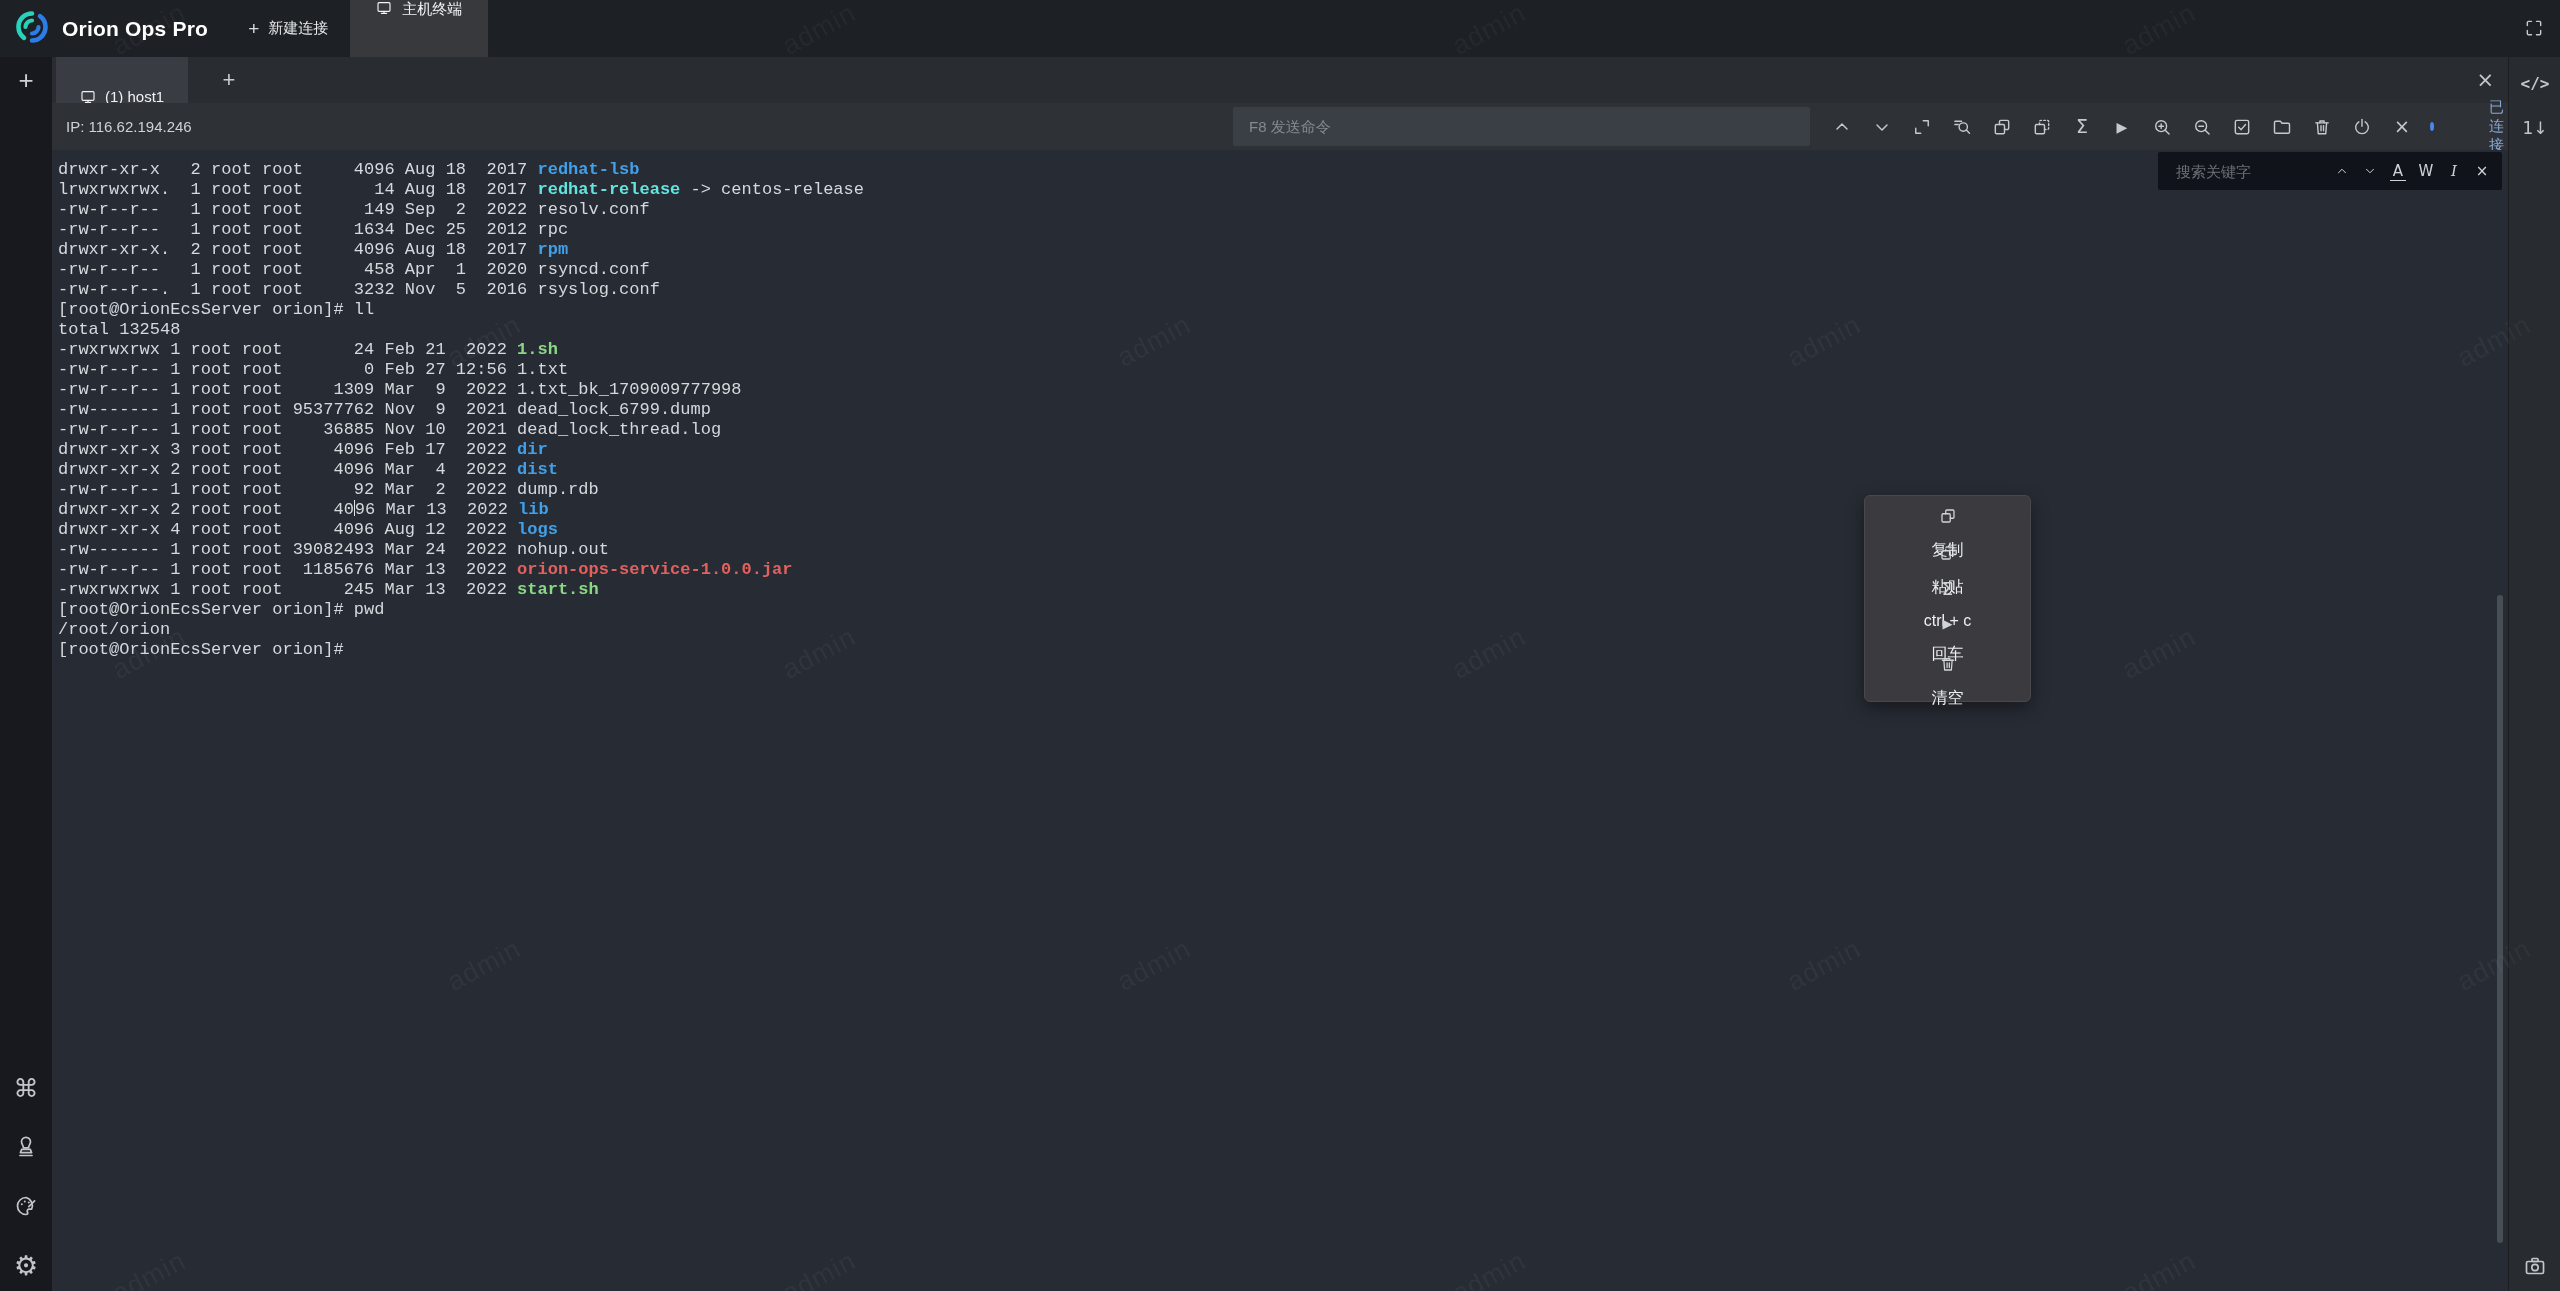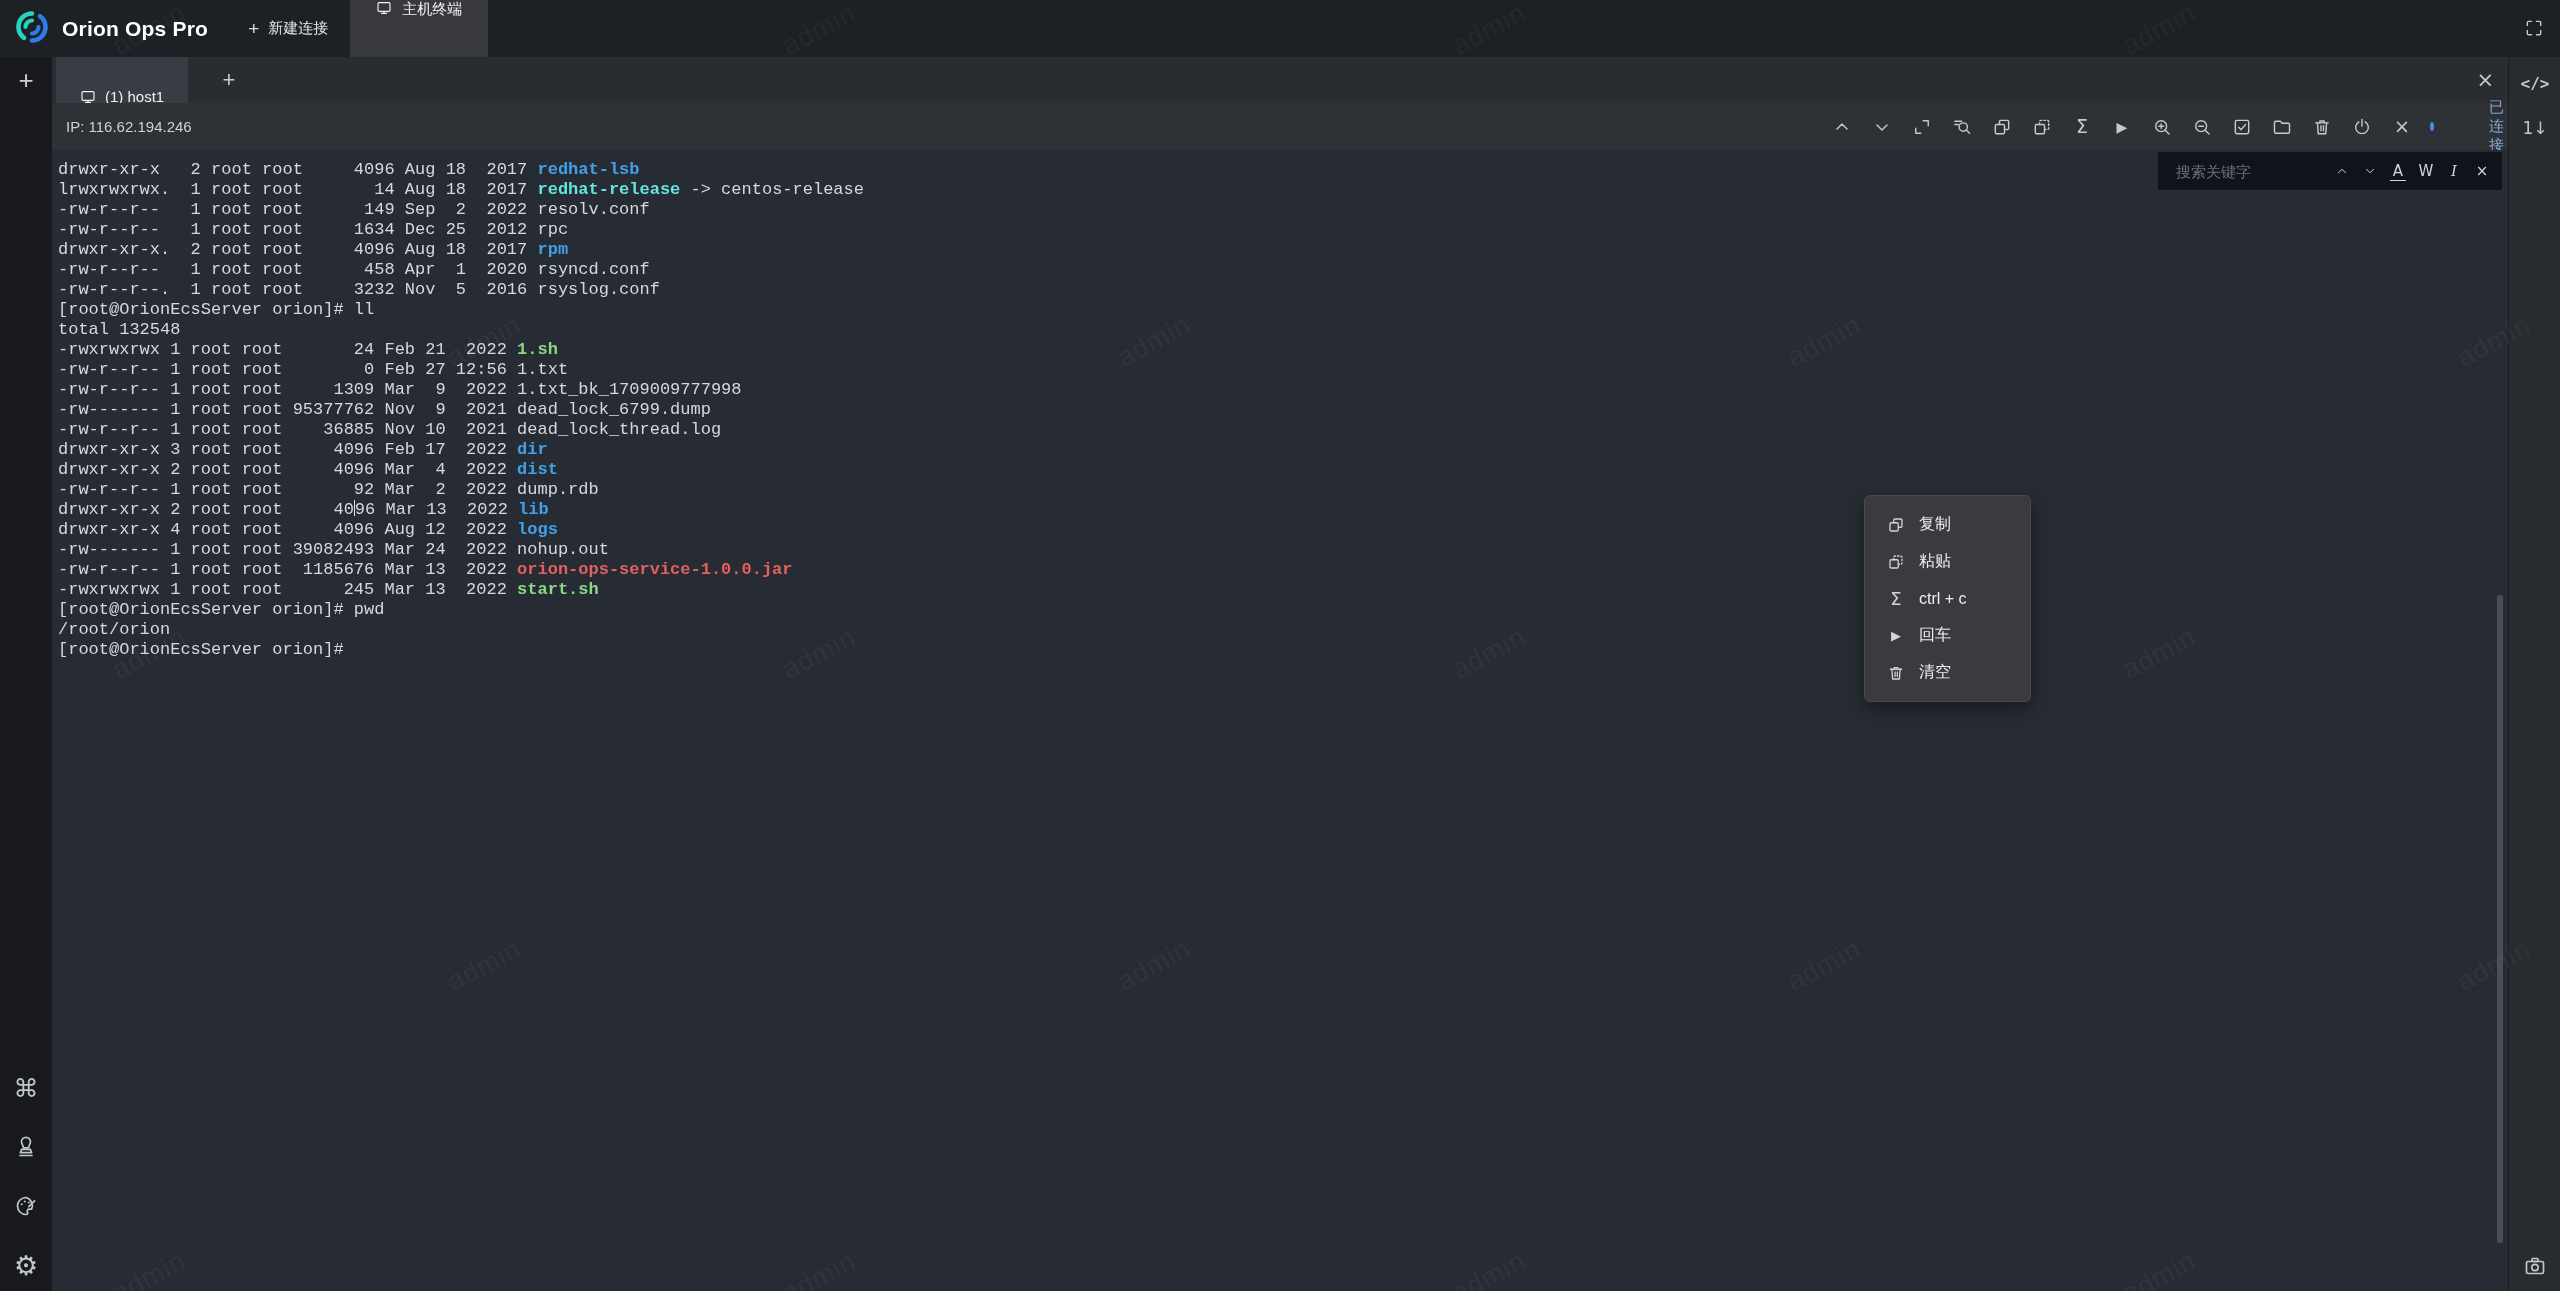--- a/index.html
+++ b/index.html
@@ -71,21 +71,21 @@
   .search-overlay{position:absolute;left:2158px;top:152px;width:344px;height:38px;background:#10141a;border-radius:2px;display:flex;align-items:center;z-index:4;}
   .search-input{width:150px;background:transparent;border:none;outline:none;margin-left:16px;font-size:15px;color:#9aa0a6;font-family:"Liberation Sans",sans-serif;}
   .search-input::placeholder{color:#6b7077;}
   .search-btns{margin-left:auto;display:flex;align-items:center;gap:12px;padding-right:12px;}
   .search-btns .sbt{width:16px;height:22px;display:flex;align-items:center;justify-content:center;color:#cfd3d6;font-size:15px;cursor:pointer;font-family:"DejaVu Sans",sans-serif;}
   .search-btns .underlined{border-bottom:1.5px solid #cfd3d6;height:19px;}
   .search-btns .sbt.letter-i{font-style:italic;font-family:"DejaVu Serif",serif;}
 
   
   .context-menu{position:absolute;left:1864px;top:495px;width:167px;background:#3b3b3f;border:1px solid #48484d;border-radius:6px;box-shadow:0 6px 18px rgba(0,0,0,.45);padding:10px 0;box-sizing:border-box;z-index:10;}
-  .cm-item{height:37px;display:flex;align-items:center;gap:14px;padding:0 22px;font-size:16px;color:#edeff1;cursor:pointer;}
+  .cm-item{height:37px;display:flex;align-items:center;gap:14px;padding:0 22px;font-size:16px;color:#edeff1;cursor:pointer;flex-direction:column;}
   .cm-item .ic{color:#d2d5d8;width:18px;}
   .cm-item .txt{font-size:18px;line-height:1;}
   .cm-item .txt.small{font-size:13px;}
 
   
   .wm{position:absolute;font-size:27px;color:rgba(202,212,228,0.05);transform:rotate(-28deg);z-index:6;pointer-events:none;letter-spacing:1px;}
 </style>
 </head>
 <body>
 
@@ -165,20 +165,21 @@
         </svg>
       </span>
     <span>(1) host1</span>
   </div>
   <div class="tab-plus">+</div>
   <div class="tab-close">×</div>
 </div>
 
 <div class="toolbar">
   <div class="ip-label">IP: 116.62.194.246</div>
+  <input class="command-input" placeholder="F8 发送命令" style="">
   <div class="toolbar-icons" id="toolbar-icons">
       <div class="tbtn">
         <span class="ic">
           <svg width="20" height="20" viewBox="0 0 24 24" fill="none" stroke="currentColor" stroke-width="1.7" stroke-linecap="round" stroke-linejoin="round">
             <polyline points="6,14.5 12,8.5 18,14.5"></polyline>
           </svg>
         </span>
       </div>
       <div class="tbtn">
         <span class="ic">

